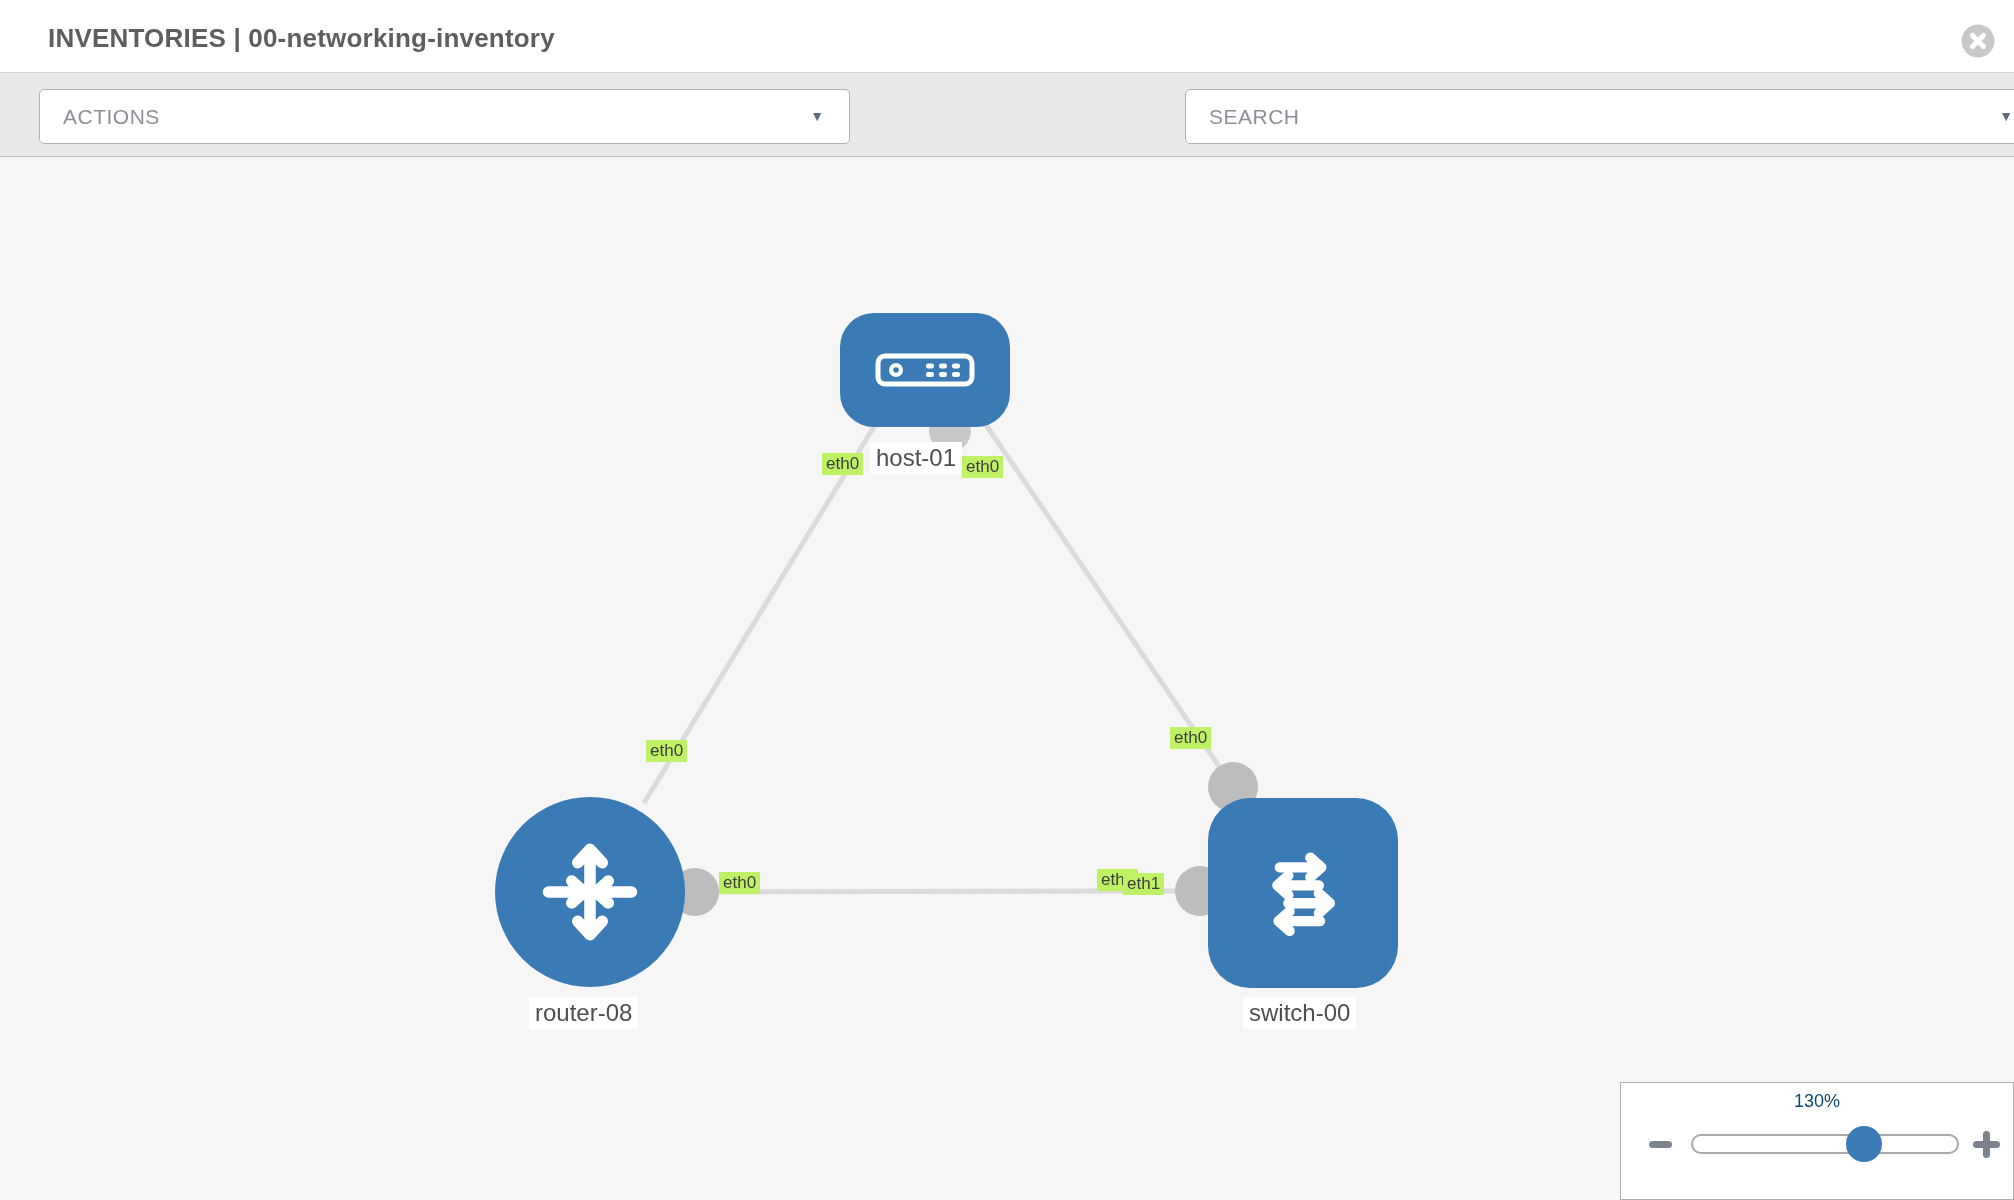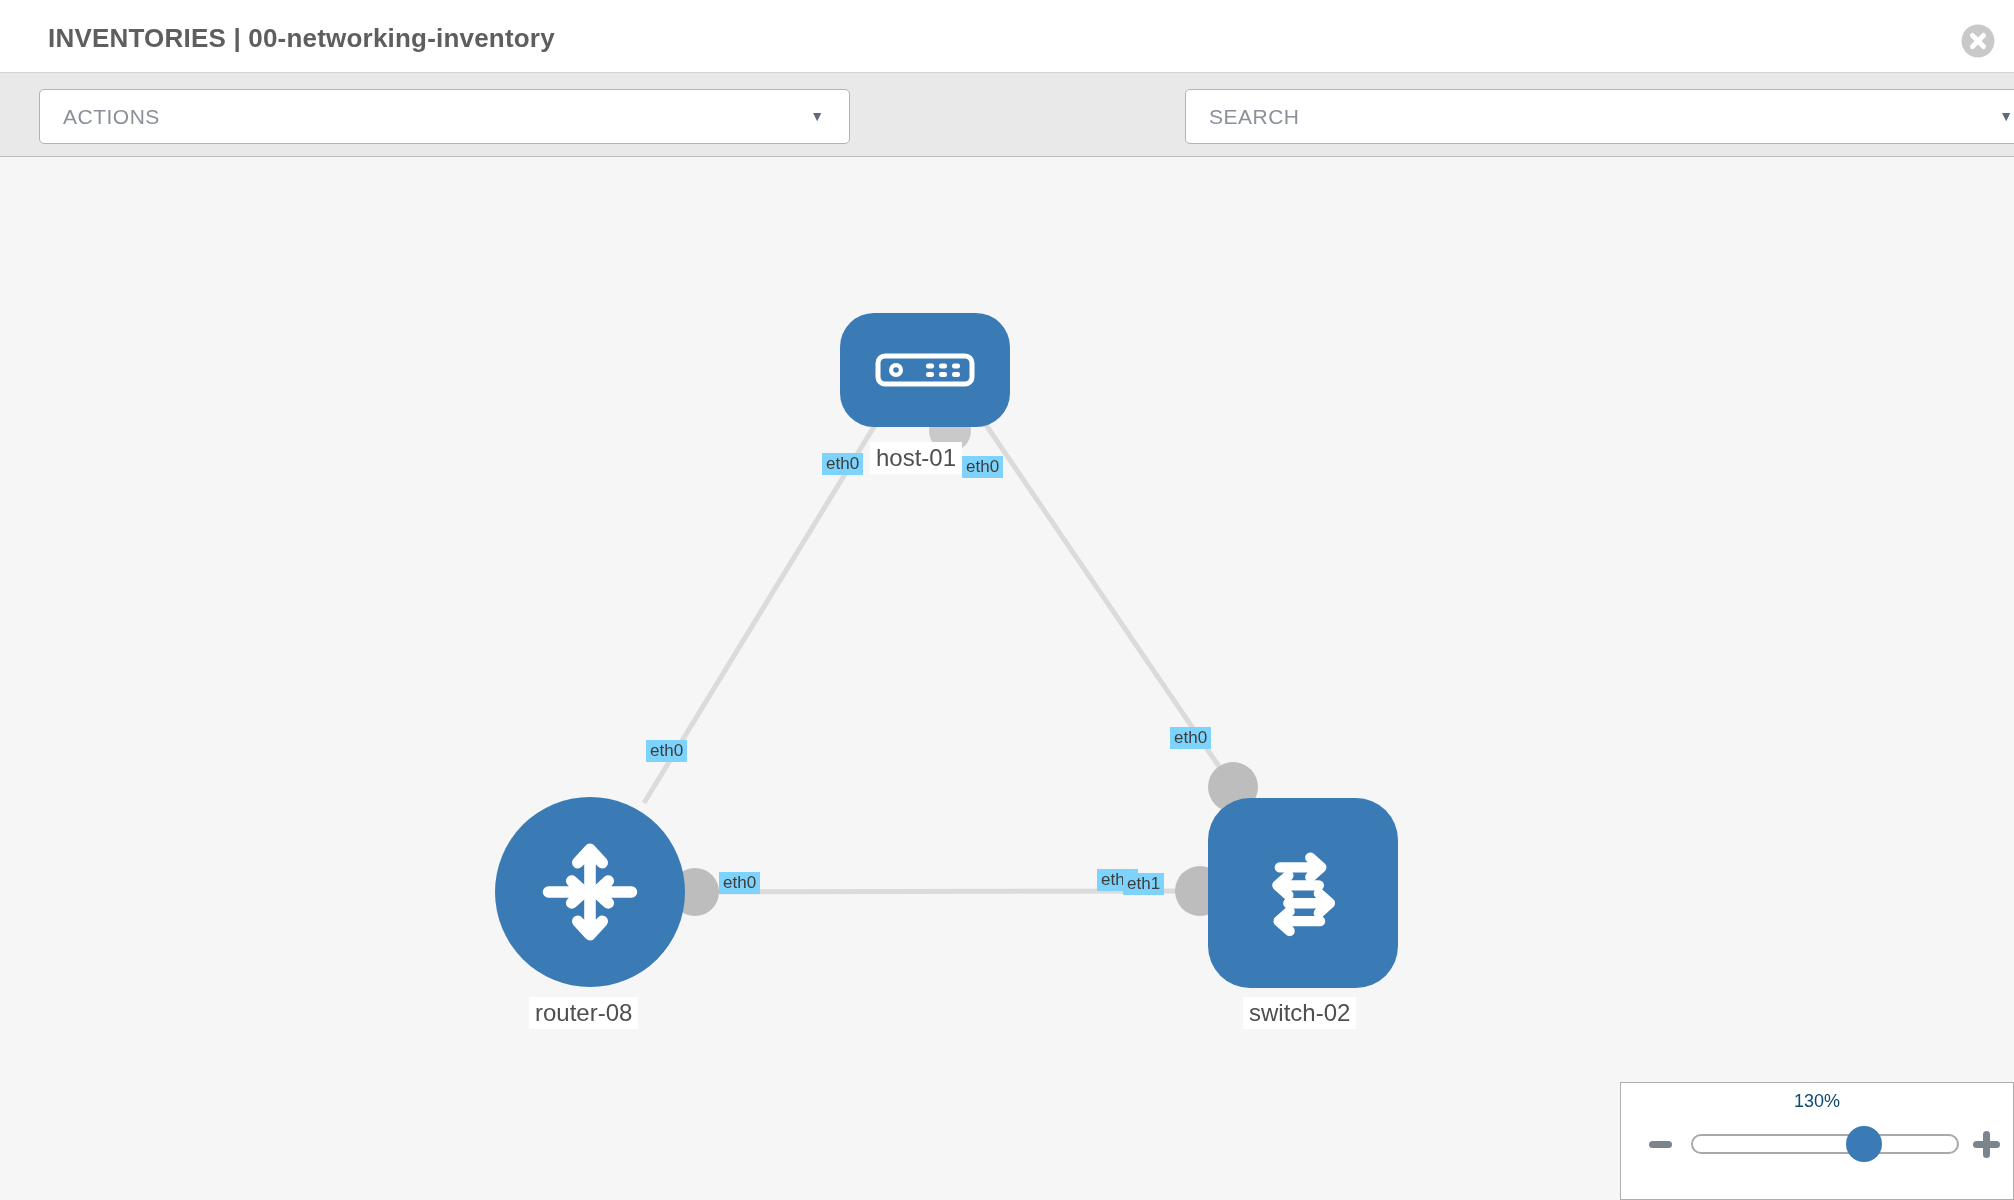--- a/index.html
+++ b/index.html
@@ -35,21 +35,21 @@
   .node-host{left:840px;top:156px;width:170px;height:114px;border-radius:34px;}
   .node-router{left:495px;top:640px;width:190px;height:190px;border-radius:50%;}
   .node-switch{left:1208px;top:641px;width:190px;height:190px;border-radius:42px;}
 
   .node-label{position:absolute;background:#fff;color:#4f4f4f;font-size:24px;
               padding:2px 6px;white-space:nowrap;}
   .lbl-host{left:870px;top:285px;}
   .lbl-router{left:529px;top:840px;}
   .lbl-switch{left:1243px;top:840px;}
 
-  .eth-label{position:absolute;background:#7dd3fc;color:#3d3d3d;font-size:17px;
+  .eth-label{position:absolute;background:#bef264;color:#3d3d3d;font-size:17px;
              padding:1px 4px;white-space:nowrap;}
   .eth-a{left:822px;top:296px;}    
   .eth-b{left:646px;top:583px;}    
   .eth-c{left:962px;top:299px;}    
   .eth-d{left:1170px;top:570px;}   
   .eth-e{left:719px;top:715px;}    
   .eth-f{left:1097px;top:712px;}   
   .eth-g{left:1123px;top:716px;}   
 
   
@@ -152,21 +152,21 @@
       <svg width="122" height="122" viewBox="0 0 100 100" fill="none" stroke="#fff" stroke-width="8.5" stroke-linecap="round" stroke-linejoin="round">
         <path d="M31 29 L63 29 M56 21 L65 29 L56 37"></path>
         <path d="M63 43.7 L31 43.7 M38 35.7 L29 43.7 L38 51.7"></path>
         <path d="M38 58.4 L70 58.4 M63 50.4 L72 58.4 L63 66.4"></path>
         <path d="M64 73.1 L32 73.1 M39 65.1 L30 73.1 L39 81.1"></path>
       </svg>
     </div>
 
     <div class="node-label lbl-host">host-01</div>
     <div class="node-label lbl-router">router-08</div>
-    <div class="node-label lbl-switch">switch-02</div>
+    <div class="node-label lbl-switch">switch-00</div>
 
     <div class="eth-label eth-a">eth0</div>
     <div class="eth-label eth-b">eth0</div>
     <div class="eth-label eth-c">eth0</div>
     <div class="eth-label eth-d">eth0</div>
     <div class="eth-label eth-e">eth0</div>
     <div class="eth-label eth-f">eth0</div>
     <div class="eth-label eth-g">eth1</div>
   </div>
 

